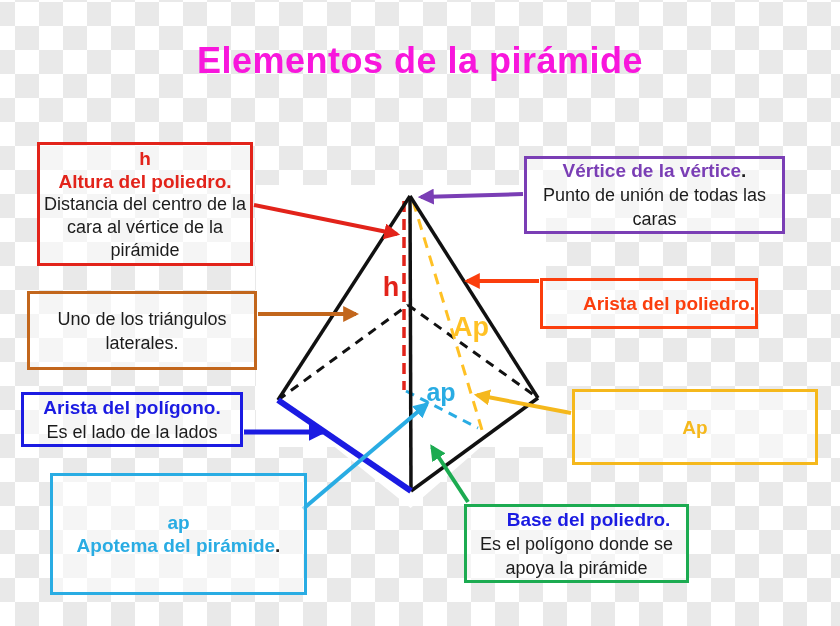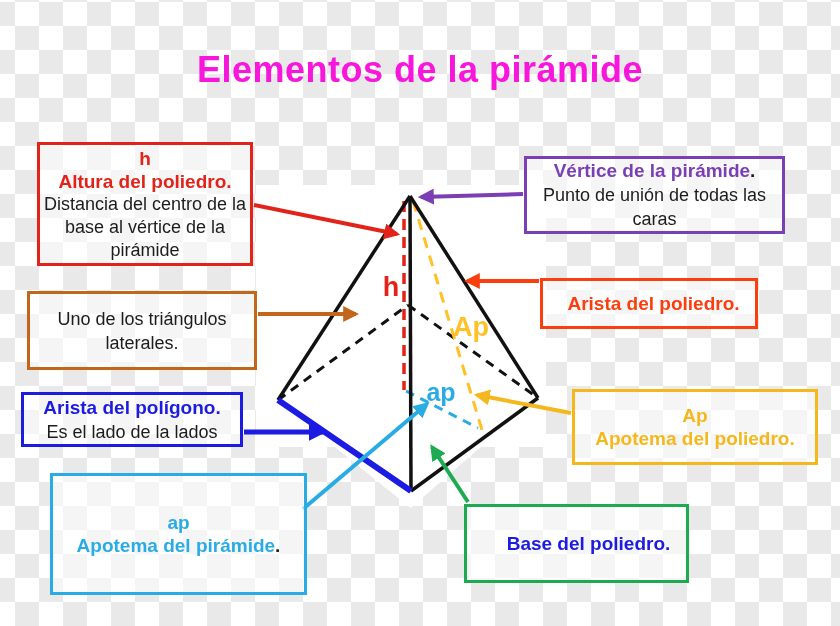--- a/index.html
+++ b/index.html
@@ -7,21 +7,21 @@
   #stage{
     position:relative;width:840px;height:626px;overflow:hidden;
     background-color:#ffffff;
     background-image:conic-gradient(#ffffff 0 25%, #e9e9e9 0 50%, #ffffff 0 75%, #e9e9e9 0);
     background-size:48px 48px;background-position:39px 2px;
   }
   .backdrop{position:absolute;background:#ffffff;z-index:1;}
   #white-main{left:256px;top:185px;width:290px;height:262px;}
   #white-tri{left:264px;top:390px;width:282px;height:118px;clip-path:polygon(0 0,100% 0,52% 100%);}
   #title{
-    position:absolute;left:0;right:0;top:36px;margin:13px;text-align:center;
+    position:absolute;left:0;right:0;top:36px;margin:4px;text-align:center;
     font-size:36px;font-weight:bold;color:#F816DC;z-index:3;letter-spacing:0.5px;
   }
   #fig{position:absolute;left:0;top:0;z-index:2;}
   .figlbl{position:absolute;z-index:3;font-weight:bold;transform:translate(-50%,-50%);line-height:1;}
   #lbl-h{left:391px;top:287px;font-size:27px;color:#E2231A;}
   #lbl-Ap{left:471px;top:327px;font-size:27px;color:#FFC125;}
   #lbl-ap{left:441px;top:392px;font-size:25px;color:#29ACE3;}
   .bx{
     position:absolute;z-index:4;box-sizing:border-box;border:3px solid #000;
     background:rgba(255,255,255,0.55);
@@ -29,21 +29,21 @@
     text-align:center;font-size:18px;line-height:24px;color:#1c1c1c;
   }
   .bx .hd{font-weight:bold;font-size:19px;}
   .blk{color:#1c1c1c;}
   #bx-altura{left:37px;top:142px;width:216px;height:124px;line-height:23px;border-color:#E2231A;}
   #bx-altura .hd{color:#E2231A;}
   #bx-vertice{left:524px;top:156px;width:261px;height:78px;border-color:#7A3EB5;}
   #bx-vertice .hd{color:#7A3EB5;}
   #bx-cara{left:27px;top:291px;width:230px;height:79px;border-color:#C2661C;}
   #bx-cara .hd{color:#C2661C;}
-  #bx-arista-poliedro{left:540px;top:278px;width:218px;height:51px;line-height:22px;border-color:#FB3E0D;text-align:center;padding-left:9px;}
+  #bx-arista-poliedro{left:540px;top:278px;width:218px;height:51px;line-height:22px;border-color:#FB3E0D;text-align:right;padding-left:9px;}
   #bx-arista-poliedro .hd{color:#FB3E0D;}
   #bx-arista-poligono{left:21px;top:392px;width:222px;height:55px;border-color:#1B1BE2;}
   #bx-arista-poligono .hd{color:#1B1BE2;}
   #bx-apotema-poliedro{left:572px;top:389px;width:246px;height:76px;line-height:23px;border-color:#F5B81C;}
   #bx-apotema-poliedro .hd{color:#F5B81C;}
   #bx-apotema-poligono{left:50px;top:473px;width:257px;height:122px;line-height:23px;border-color:#29ACE3;}
   #bx-apotema-poligono .hd{color:#29ACE3;}
   #bx-base{left:464px;top:504px;width:225px;height:79px;border-color:#1CAB51;}
   #bx-base .hd{color:#1B1BE2;padding-left:24px;}
 </style>
@@ -108,48 +108,48 @@
     <line x1="468" y1="502" x2="432" y2="447" stroke="#1CAB51" stroke-width="4" marker-end="url(#m-green)"></line>
   </svg>
 
   <span id="lbl-h" class="figlbl">h</span>
   <span id="lbl-Ap" class="figlbl">Ap</span>
   <span id="lbl-ap" class="figlbl">ap</span>
 
   <div id="bx-altura" class="bx">
     <div class="hd">h</div>
     <div class="hd">Altura del poliedro.</div>
-    <div>Distancia del centro de la base al vértice de la pirámide</div>
+    <div>Distancia del centro de la cara al vértice de la pirámide</div>
   </div>
 
   <div id="bx-vertice" class="bx">
-    <div class="hd"><span>Vértice de la pirámide</span><span class="blk">.</span></div>
+    <div class="hd"><span>Vértice de la vértice</span><span class="blk">.</span></div>
     <div>Punto de unión de todas las caras</div>
   </div>
 
   <div id="bx-cara" class="bx">
     <div>Uno de los triángulos laterales.</div>
   </div>
 
   <div id="bx-arista-poliedro" class="bx">
     <div class="hd">Arista del poliedro.</div>
   </div>
 
   <div id="bx-arista-poligono" class="bx">
     <div class="hd">Arista del polígono.</div>
     <div>Es el lado de la lados</div>
   </div>
 
   <div id="bx-apotema-poliedro" class="bx">
     <div class="hd">Ap</div>
-    <div class="hd">Apotema del poliedro.</div>
   </div>
 
   <div id="bx-apotema-poligono" class="bx">
     <div class="hd">ap</div>
     <div class="hd"><span>Apotema del pirámide</span><span class="blk">.</span></div>
   </div>
 
   <div id="bx-base" class="bx">
     <div class="hd">Base del poliedro.</div>
+    <div>Es el polígono donde se apoya la pirámide</div>
   </div>
 
 </div>
 
 </body></html>

